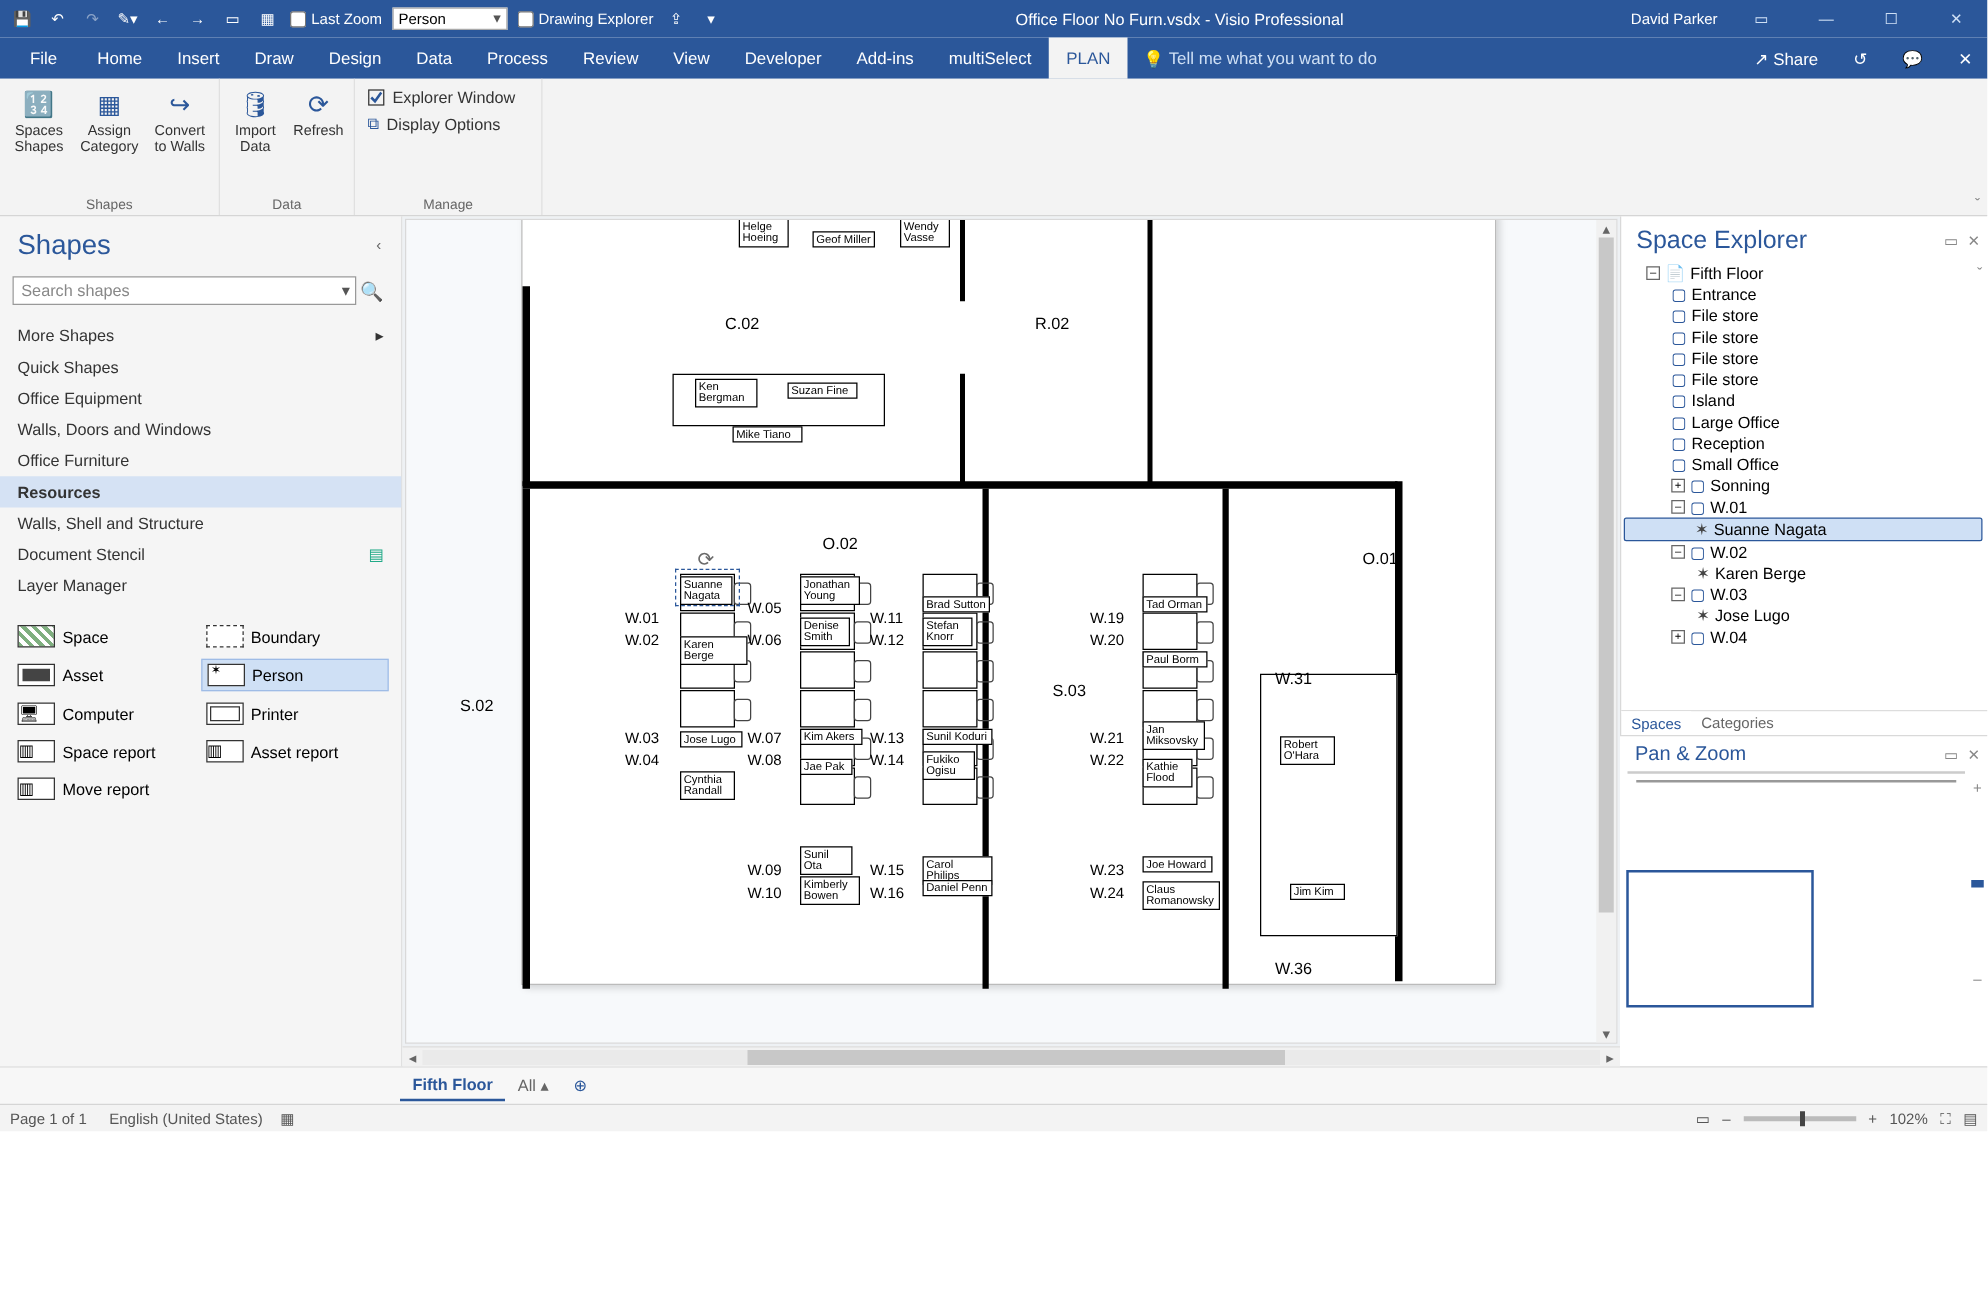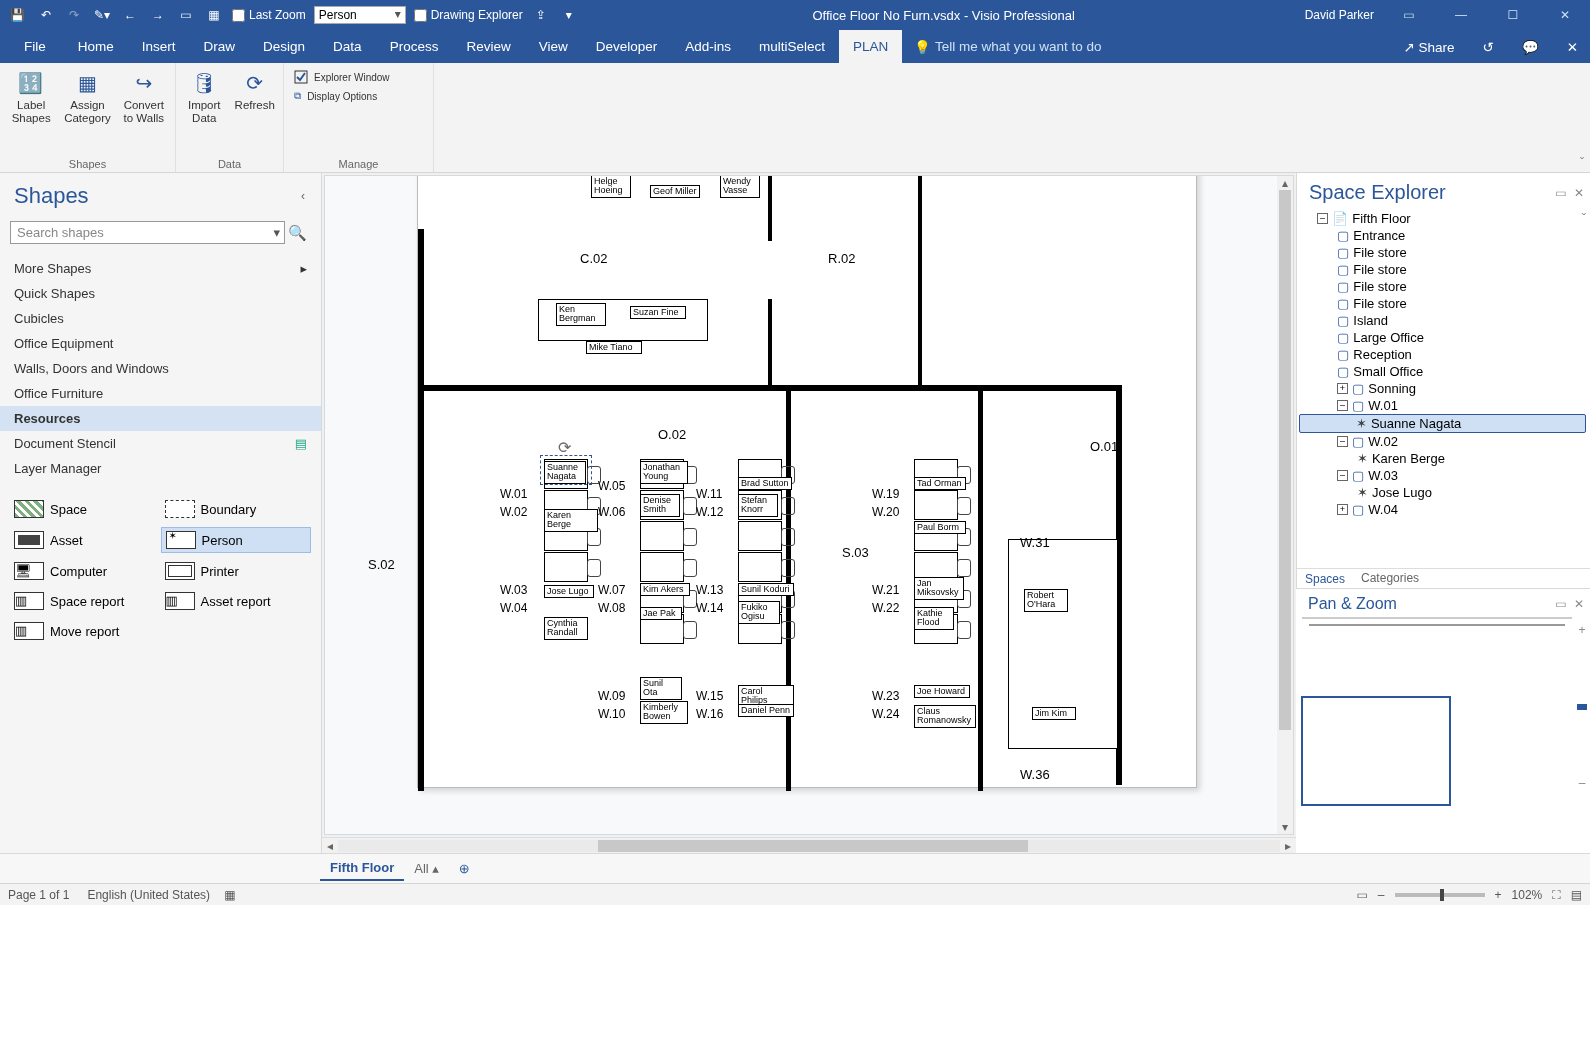--- a/index.html
+++ b/index.html
@@ -25,21 +25,21 @@
 .tab-right { display: flex; align-items: center; gap: 28px; padding-right: 6px; }
 
 
 .ribbon { height: 110px; background: #f3f3f3; border-bottom: 1px solid #d5d5d5; display: flex; position: relative; }
 .rgroup { display: flex; flex-direction: column; border-right: 1px solid #e0e0e0; padding: 4px 6px 0 6px; }
 .rgroup .row { display: flex; gap: 6px; }
 .rbig { display: flex; flex-direction: column; align-items: center; width: 52px; padding-top: 2px; cursor: default; }
 .rbig .ic { width: 28px; height: 28px; display: flex; align-items: center; justify-content: center; font-size: 20px; color: #2b579a; }
 .rbig .lbl { text-align: center; font-size: 11.5px; line-height: 1.15; margin-top: 2px; color: #333; }
 .glabel { text-align: center; font-size: 11px; color: #666; margin-top: auto; padding-bottom: 2px; }
-.rcheck { display: flex; align-items: center; gap: 6px; padding: 3px 4px; font-size: 10px; color: #333; cursor: default; }
+.rcheck { display: flex; align-items: center; gap: 6px; padding: 3px 4px; font-size: 13px; color: #333; cursor: default; }
 .rcheck svg { width: 14px; height: 14px; }
 .rib-collapse { position: absolute; right: 6px; bottom: 2px; color: #888; cursor: default; }
 
 
 .main { display: flex; height: 680px; }
 
 .shapes-pane { width: 322px; background: #f5f5f5; border-right: 1px solid #d9d9d9; display: flex; flex-direction: column; }
 .sp-header { display: flex; align-items: center; justify-content: space-between; padding: 10px 16px 6px 14px; }
 .sp-title { font-size: 22px; color: #2b579a; }
 .sp-search-row { display: flex; align-items: center; padding: 6px 10px; }
@@ -173,21 +173,21 @@
     <span>💬</span>
     <span>✕</span>
   </div>
 </div>
 
 <div class="ribbon">
   <div class="rgroup" style="width:176px">
     <div class="row">
       <div class="rbig">
           <div class="ic">🔢</div>
-          <div class="lbl">Label Shapes</div>
+          <div class="lbl">Spaces Shapes</div>
         </div>
       <div class="rbig">
           <div class="ic">▦</div>
           <div class="lbl">Assign Category</div>
         </div>
       <div class="rbig">
           <div class="ic">↪</div>
           <div class="lbl">Convert to Walls</div>
         </div>
     </div>
@@ -233,25 +233,25 @@
     <div class="sp-search-row">
       <div class="sp-search">Search shapes</div>
       <div class="sp-mag">🔍</div>
     </div>
     <div class="sp-list">
       <div class="sp-item">
           <span>More Shapes</span>
           <span>▸</span>
         </div>
       <div class="sp-item">Quick Shapes</div>
-      <div class="sp-item">Cubicles</div>
       <div class="sp-item">Office Equipment</div>
       <div class="sp-item">Walls, Doors and Windows</div>
       <div class="sp-item">Office Furniture</div>
       <div class="sp-item bold">Resources</div>
+      <div class="sp-item">Walls, Shell and Structure</div>
       <div class="sp-item">
           <span>Document Stencil</span>
           <span style="color:#2a8">▤</span>
         </div>
       <div class="sp-item">Layer Manager</div>
     </div>
     <div class="sp-gallery">
       <div class="gal-item">
           <span class="gal-icon hatch"></span>
           <span>Space</span>

